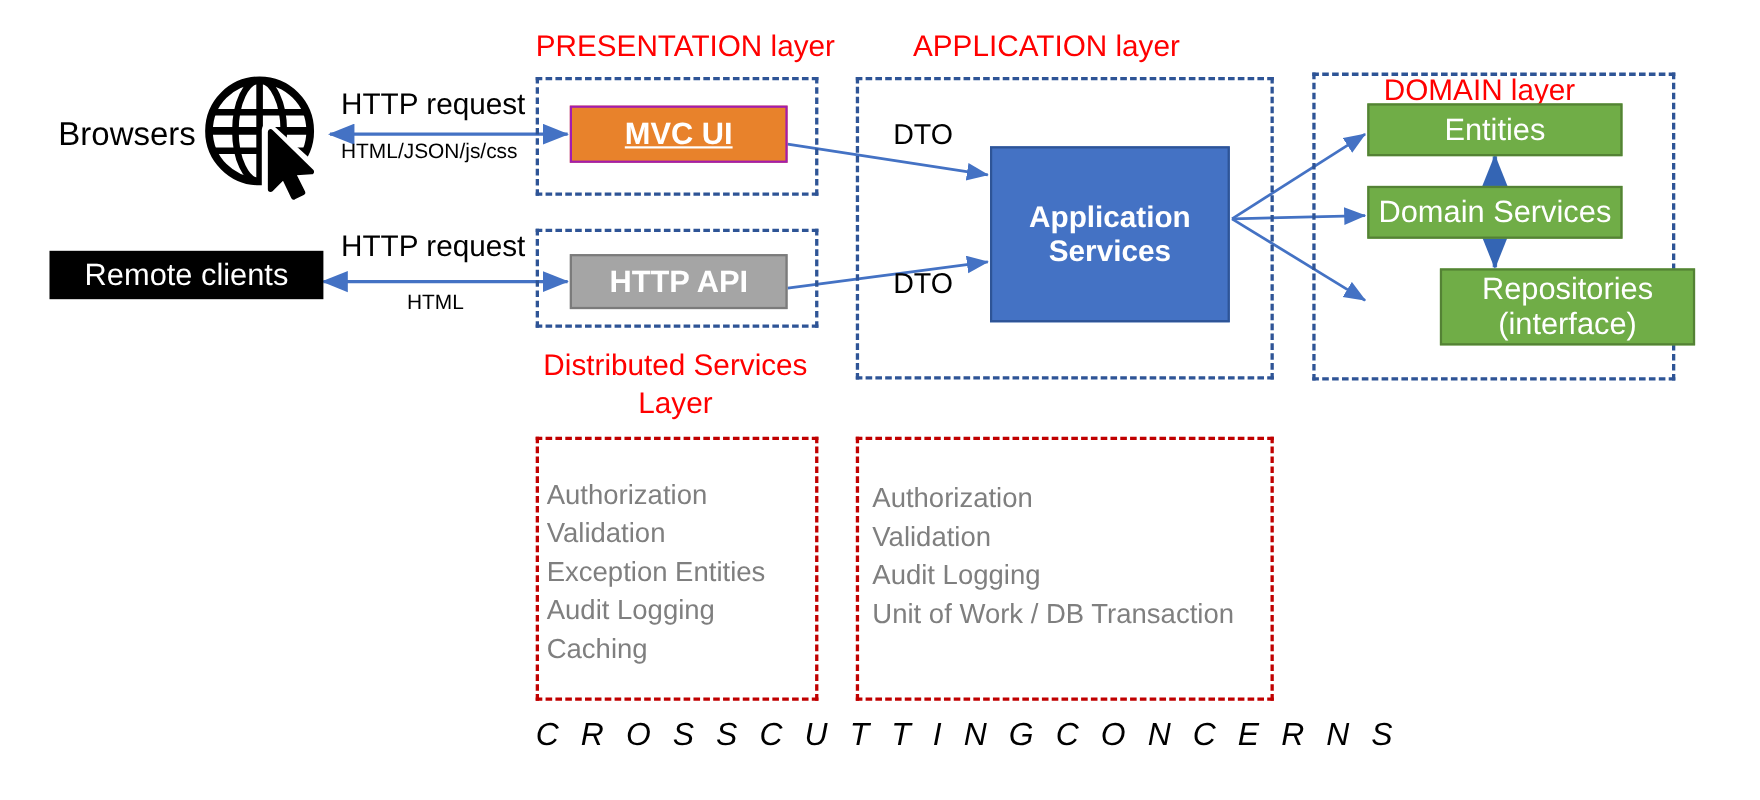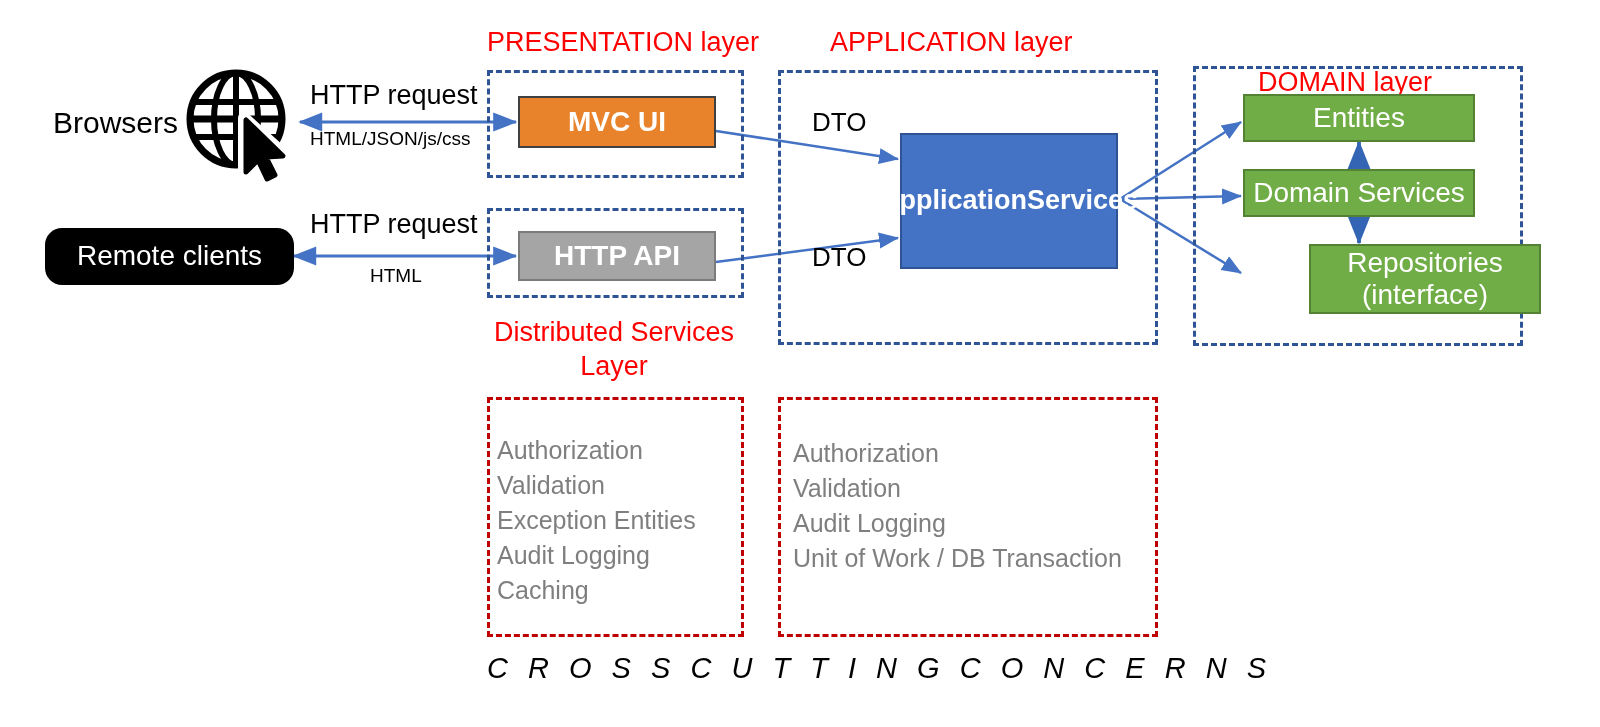--- a/index.html
+++ b/index.html
@@ -48,23 +48,24 @@
     box-sizing: border-box;
     display: flex;
     align-items: center;
     justify-content: center;
     text-align: center;
     color: #ffffff;
     line-height: 1.15;
   }
   .box-mvc {
     background: #E8822B;
-    border: 2px solid #404040;
+    border: 2px solid #a21caf;
     font-size: 28px;
     font-weight: bold;
+    text-decoration: underline;
   }
   .box-api {
     background: #A5A5A5;
     border: 2px solid #7B7B7B;
     font-size: 28px;
     font-weight: bold;
   }
   .box-app {
     background: #4472C4;
     border: 2px solid #2E5496;
@@ -183,39 +184,39 @@
   <div class="abs dashed-blue" style="left:487px; top:70px; width:257px; height:108px;"></div>
 
   <div class="abs dashed-blue" style="left:487px; top:208px; width:257px; height:90px;"></div>
 
   <div class="abs dashed-blue" style="left:778px; top:70px; width:380px; height:275px;"></div>
 
   <div class="abs dashed-blue" style="left:1193px; top:66px; width:330px; height:280px;"></div>
 
   <div class="abs lbl-black lbl-browsers" style="left:53px; top:106px;">Browsers</div>
 
-  <div class="abs box box-black" style="left:45px; top:228px; width:249px; height:57px;border-radius:17px;">Remote clients</div>
+  <div class="abs box box-black" style="left:45px; top:228px; width:249px; height:44px;">Remote clients</div>
 
   <div class="abs lbl-black lbl-http" style="left:310px; top:80px;">HTTP request</div>
 
   <div class="abs lbl-black lbl-small" style="left:310px; top:128px;">HTML/JSON/js/css</div>
 
   <div class="abs lbl-black lbl-http" style="left:310px; top:209px;">HTTP request</div>
 
   <div class="abs lbl-black lbl-small" style="left:370px; top:265px;">HTML</div>
 
   <div class="abs lbl-black lbl-dto" style="left:812px; top:107px;">DTO</div>
 
   <div class="abs lbl-black lbl-dto" style="left:812px; top:242px;">DTO</div>
 
   <div class="abs box box-mvc" style="left:518px; top:96px; width:198px; height:52px;">MVC UI</div>
 
   <div class="abs box box-api" style="left:518px; top:231px; width:198px; height:50px;">HTTP API</div>
 
-  <div class="abs box box-app" style="left:900px; top:133px; width:218px; height:136px; flex-direction:row;">
+  <div class="abs box box-app" style="left:900px; top:133px; width:218px; height:160px; flex-direction:column;">
     <span>Application</span>
     <span>Services</span>
   </div>
 
   <div class="abs box box-green" style="left:1243px; top:94px; width:232px; height:48px;">Entities</div>
 
   <div class="abs box box-green" style="left:1243px; top:169px; width:232px; height:48px;">Domain Services</div>
 
   <div class="abs box box-green" style="left:1309px; top:244px; width:232px; height:70px; flex-direction:column;">
     <span>Repositories</span>

